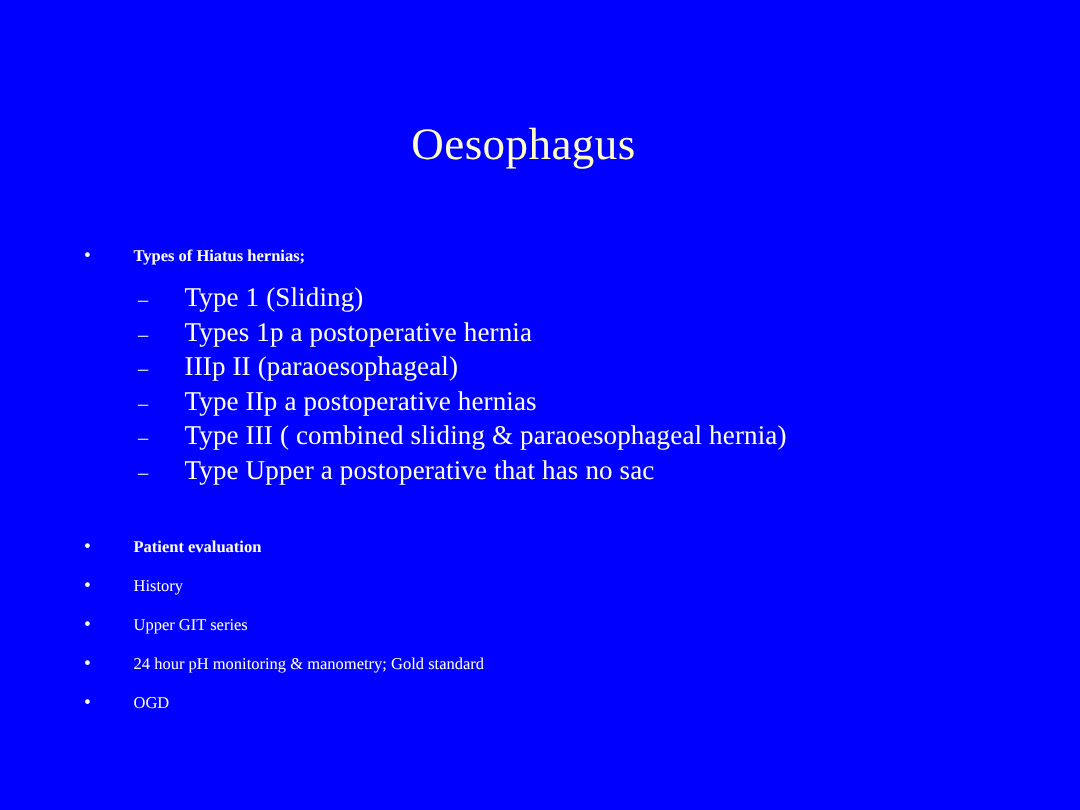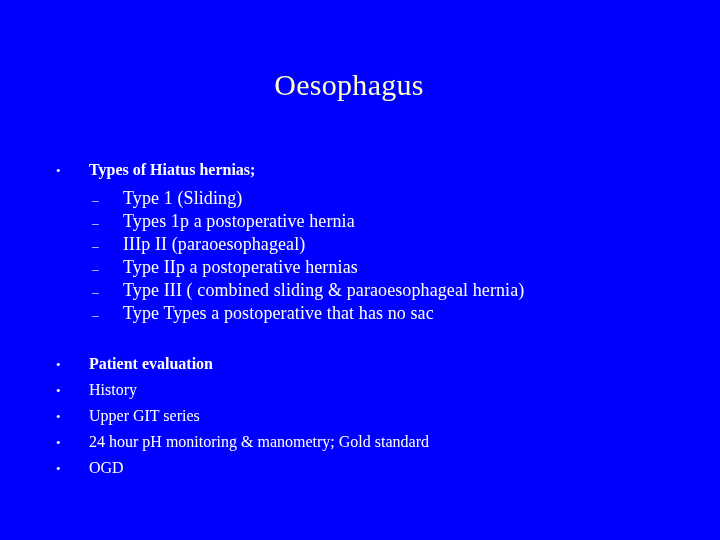--- a/index.html
+++ b/index.html
@@ -18,21 +18,21 @@
     width: 720px;
     height: 540px;
     background: #0000ff;
     box-sizing: border-box;
   }
 
   
   #slide-title {
     position: absolute;
     left: 0;
-    top: 68px;
+    top: 80px;
     width: 698px;
     text-align: center;
     color: #ffffcc;
     font-size: 30px;
     line-height: 34px;
     font-weight: normal;
     letter-spacing: 0.3px;
     white-space: nowrap;
   }
 
@@ -60,21 +60,21 @@
     line-height: 20px;
   }
   .lvl1 .marker {
     width: 33px;
     flex: 0 0 33px;
     font-size: 13px;
     line-height: 20px;
     color: #ffffff;
   }
   .lvl1 .label {
-    font-size: 16px;
+    font-size: 11px;
     text-align: right;
   }
   .lvl1.bold .label {
     font-weight: bold;
   }
 
   
   .lvl2 {
     left: 92px;
     font-size: 13.5px;
@@ -126,21 +126,21 @@
       <span class="label">Type IIp a postoperative hernias</span>
     </div>
 
     <div class="bullet-row lvl2" style="top:281px;">
       <span class="marker">–</span>
       <span class="label">Type III (  combined sliding &amp; paraoesophageal hernia)</span>
     </div>
 
     <div class="bullet-row lvl2" style="top:304px;">
       <span class="marker">–</span>
-      <span class="label">Type Types a postoperative that has no sac</span>
+      <span class="label">Type Upper a postoperative that has no sac</span>
     </div>
 
     <div class="bullet-row lvl1 bold" style="top:354px;">
       <span class="marker">•</span>
       <span class="label">Patient evaluation</span>
     </div>
 
     <div class="bullet-row lvl1" style="top:380px;">
       <span class="marker">•</span>
       <span class="label">History</span>

